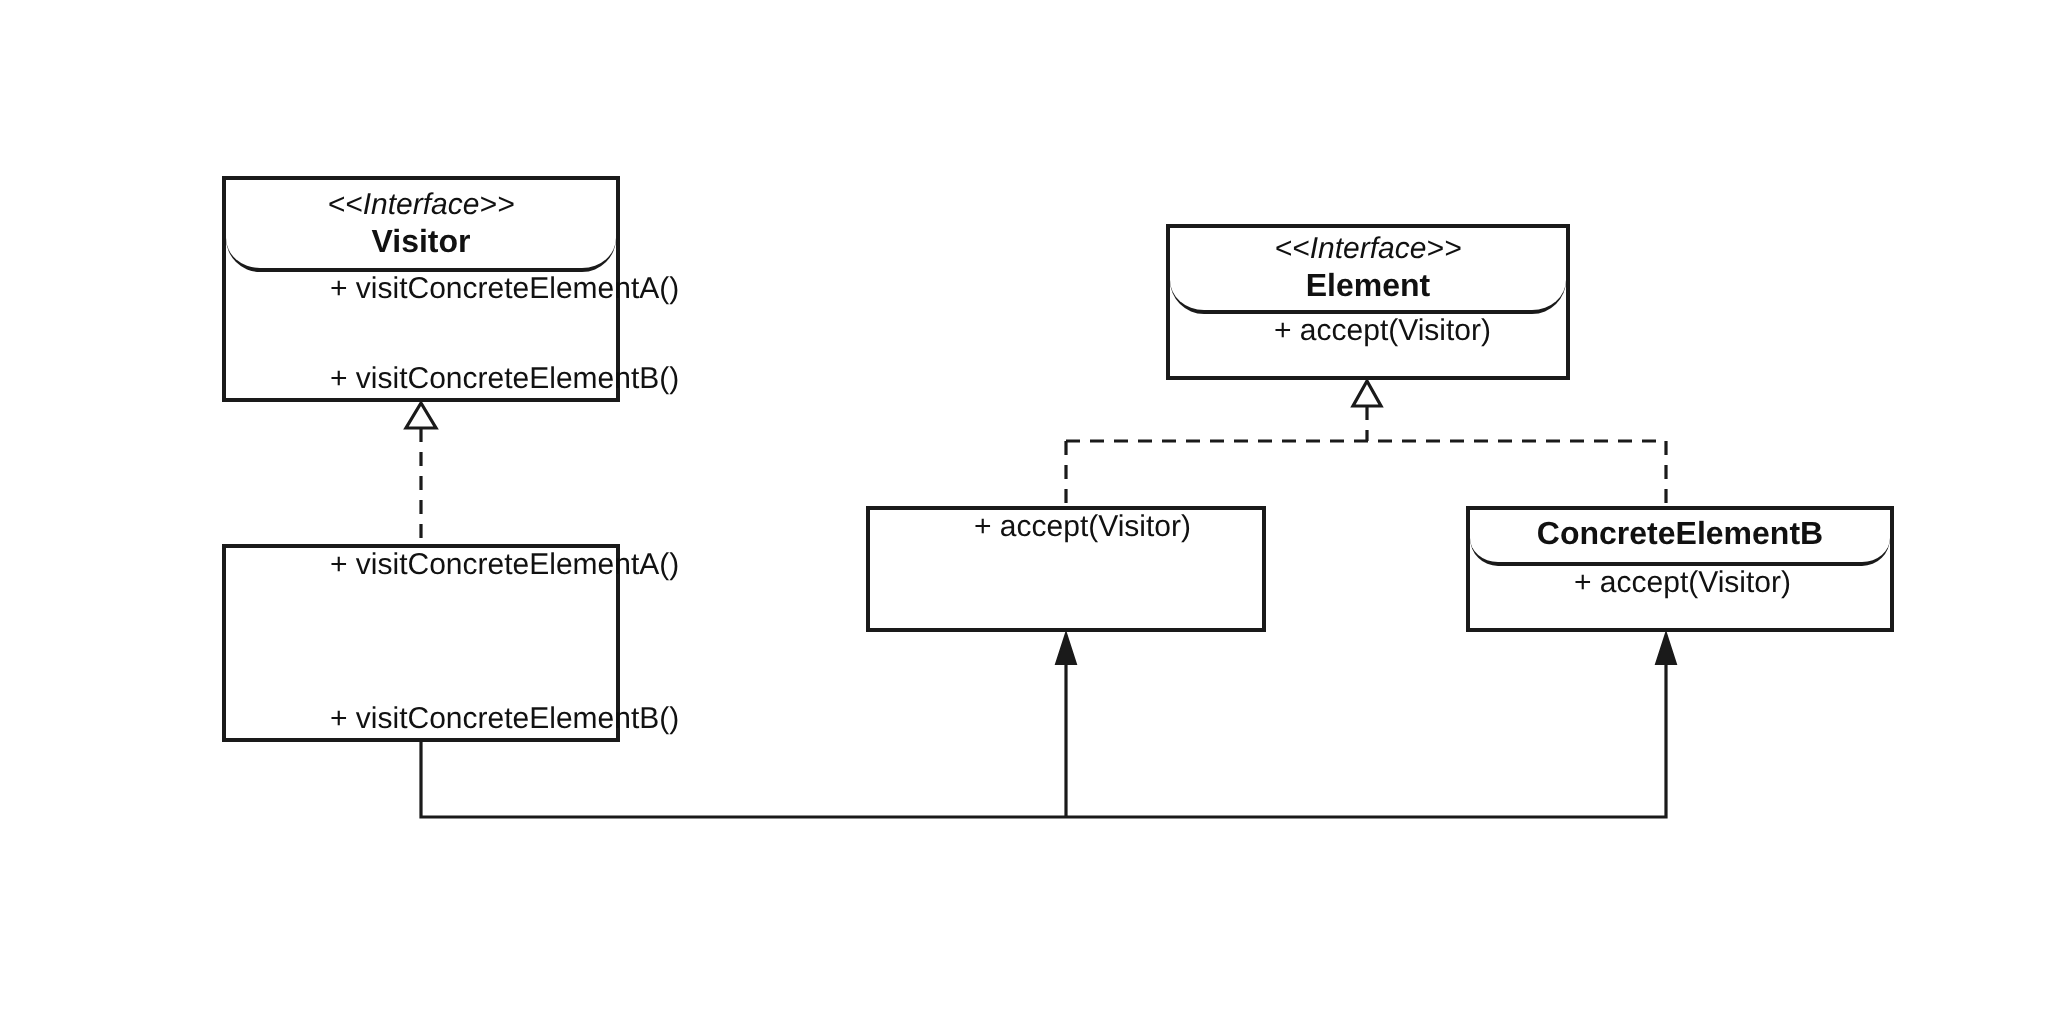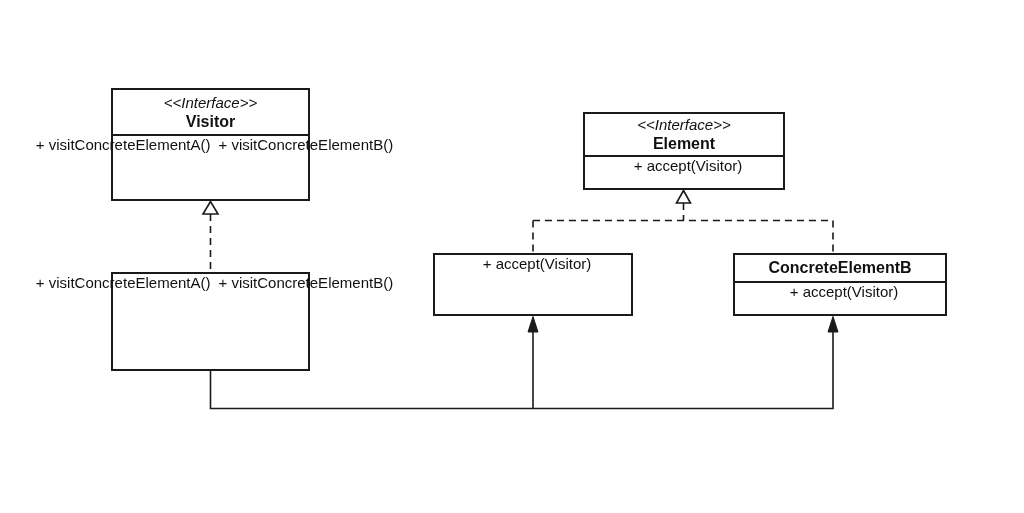--- a/index.html
+++ b/index.html
@@ -26,36 +26,38 @@
     flex-direction: column;
   }
   .uml-head {
     border-bottom: 2px solid #1a1a1a;
     display: flex;
     flex-direction: column;
     align-items: center;
     justify-content: center;
     text-align: center;
     flex: 0 0 auto;
+    border-radius: 17px;
   }
   .stereotype {
     font-style: italic;
     font-size: 15px;
     line-height: 19px;
   }
   .cname {
     font-weight: bold;
     font-size: 16px;
     line-height: 20px;
   }
   .uml-body {
     flex: 1 1 auto;
     display: flex;
-    flex-direction: row;
-    justify-content: center;
+    flex-direction: column;
+    justify-content: space-between;
+    padding-left: 44px;
   }
   .method {
     font-size: 15px;
     line-height: 18px;
     padding-left: 8px;
     white-space: nowrap;
   }
 </style>
 </head>
 <body>

